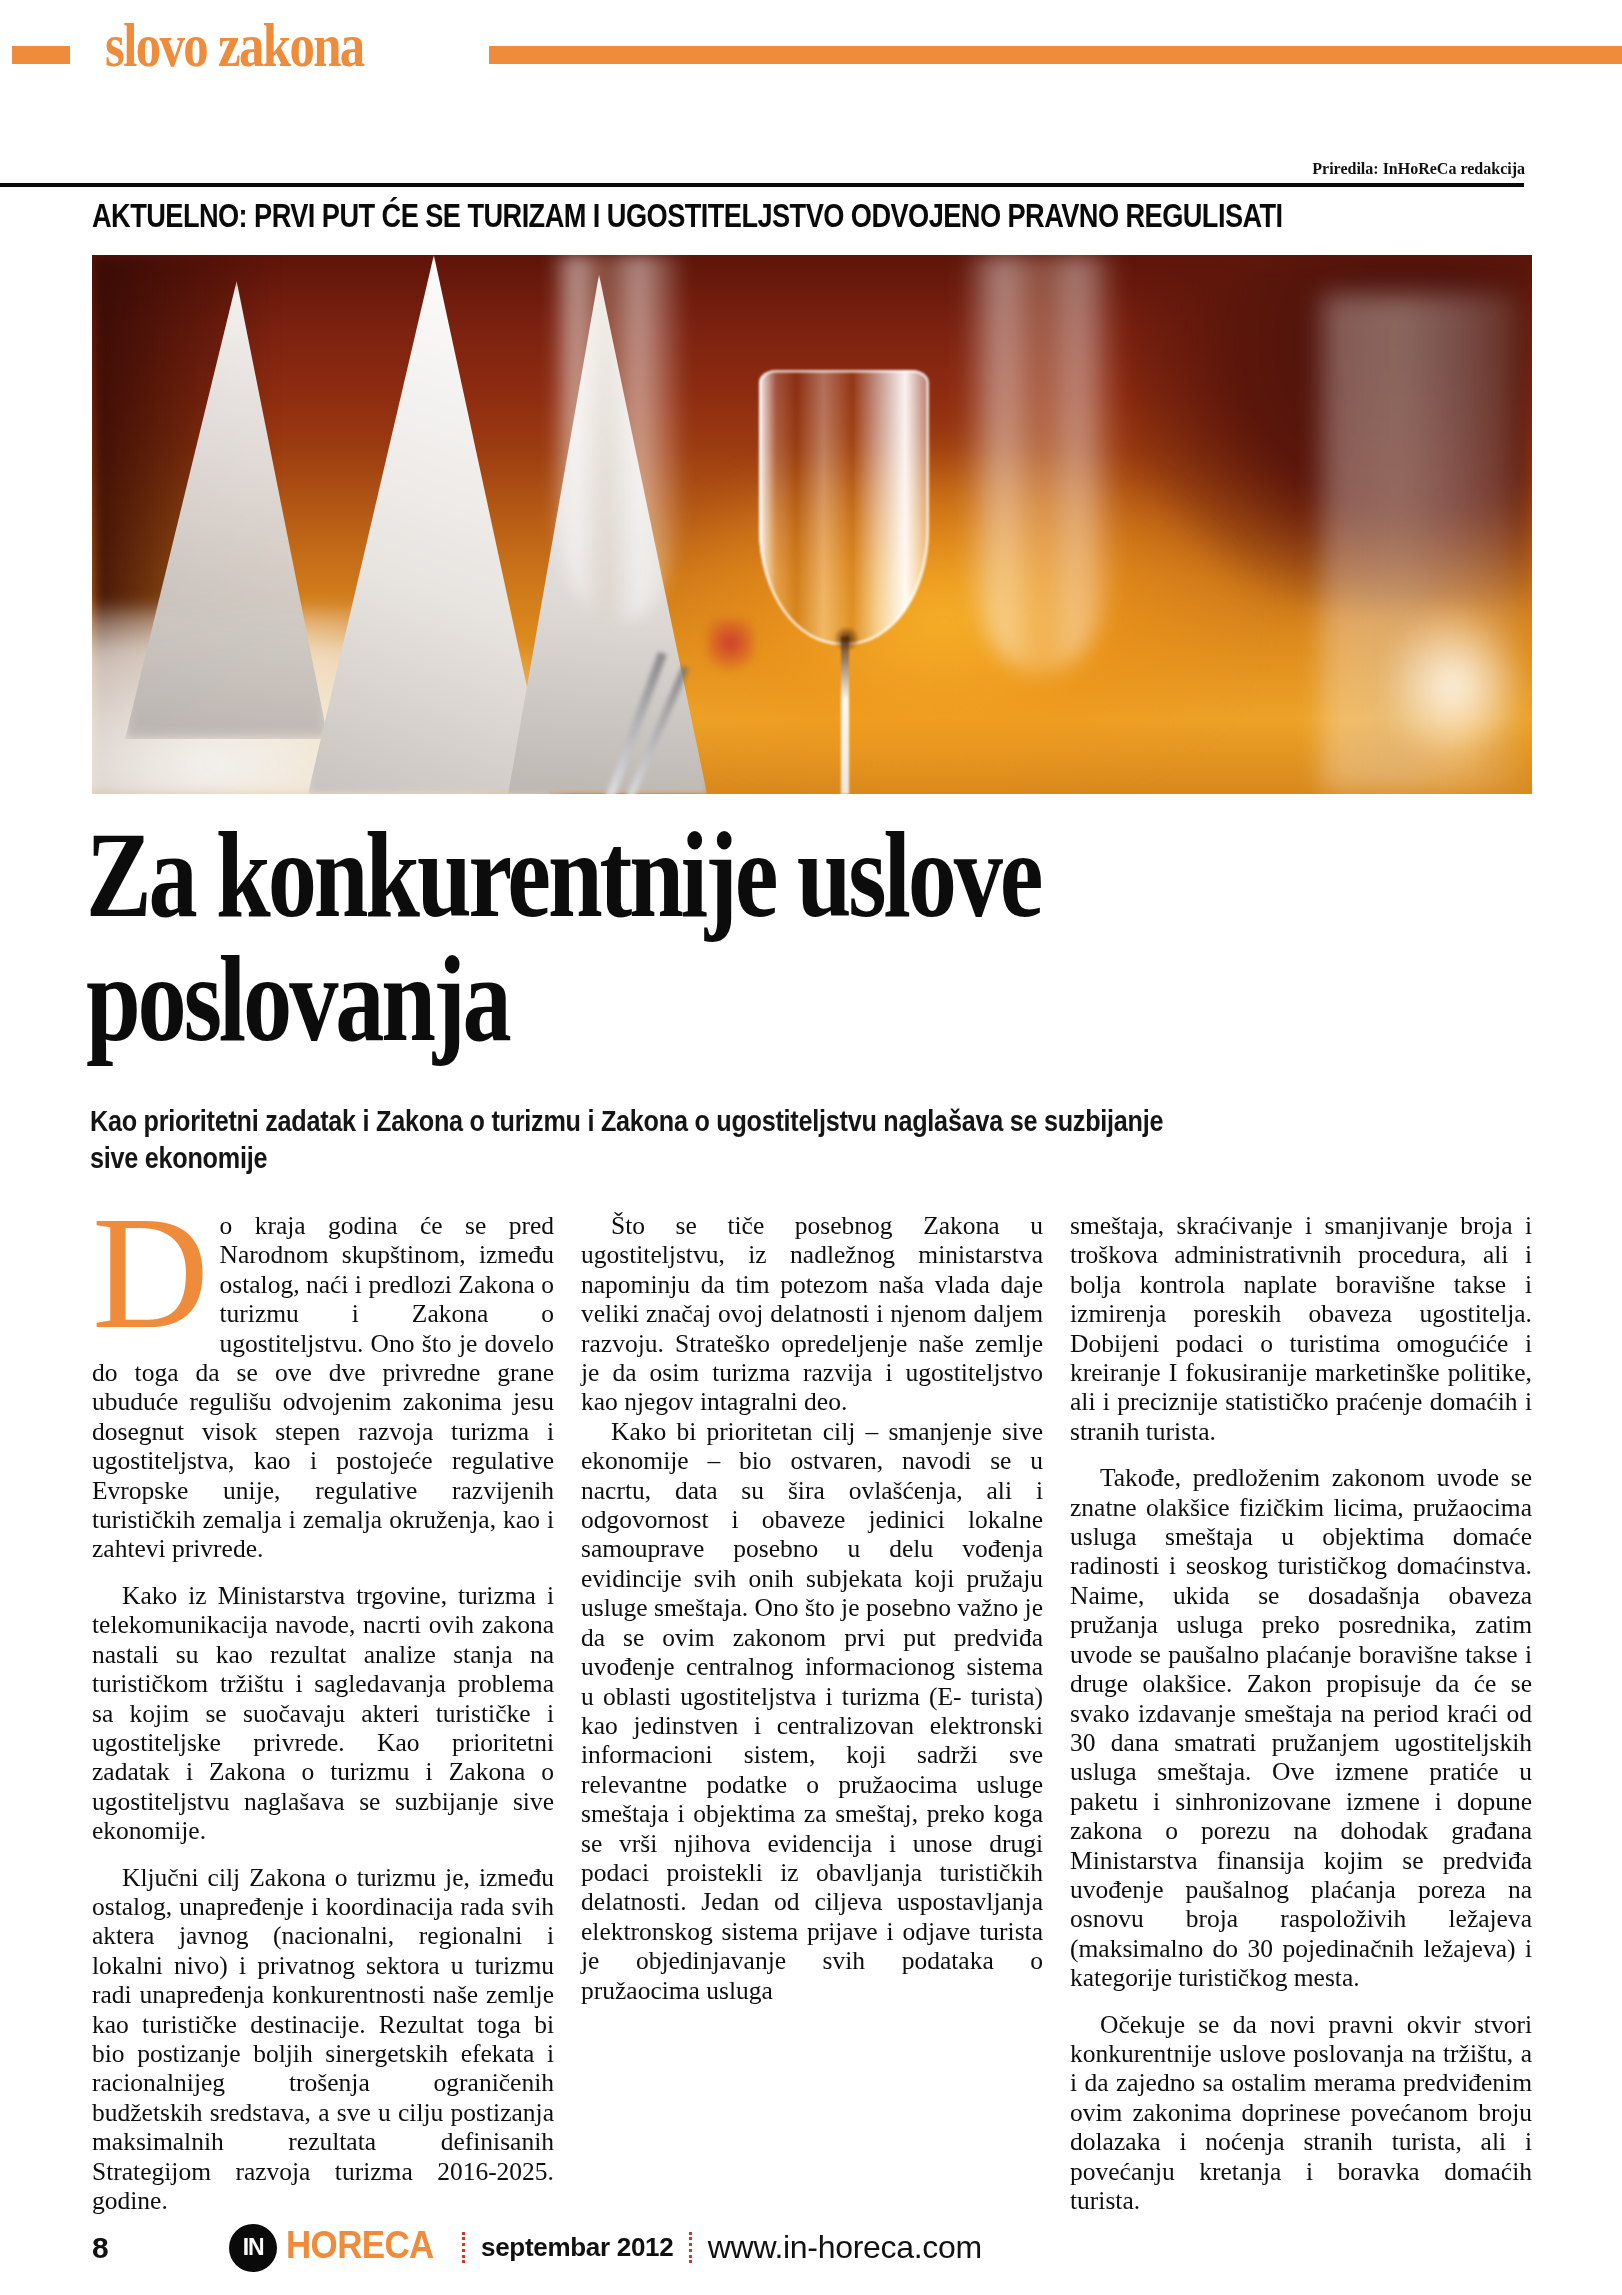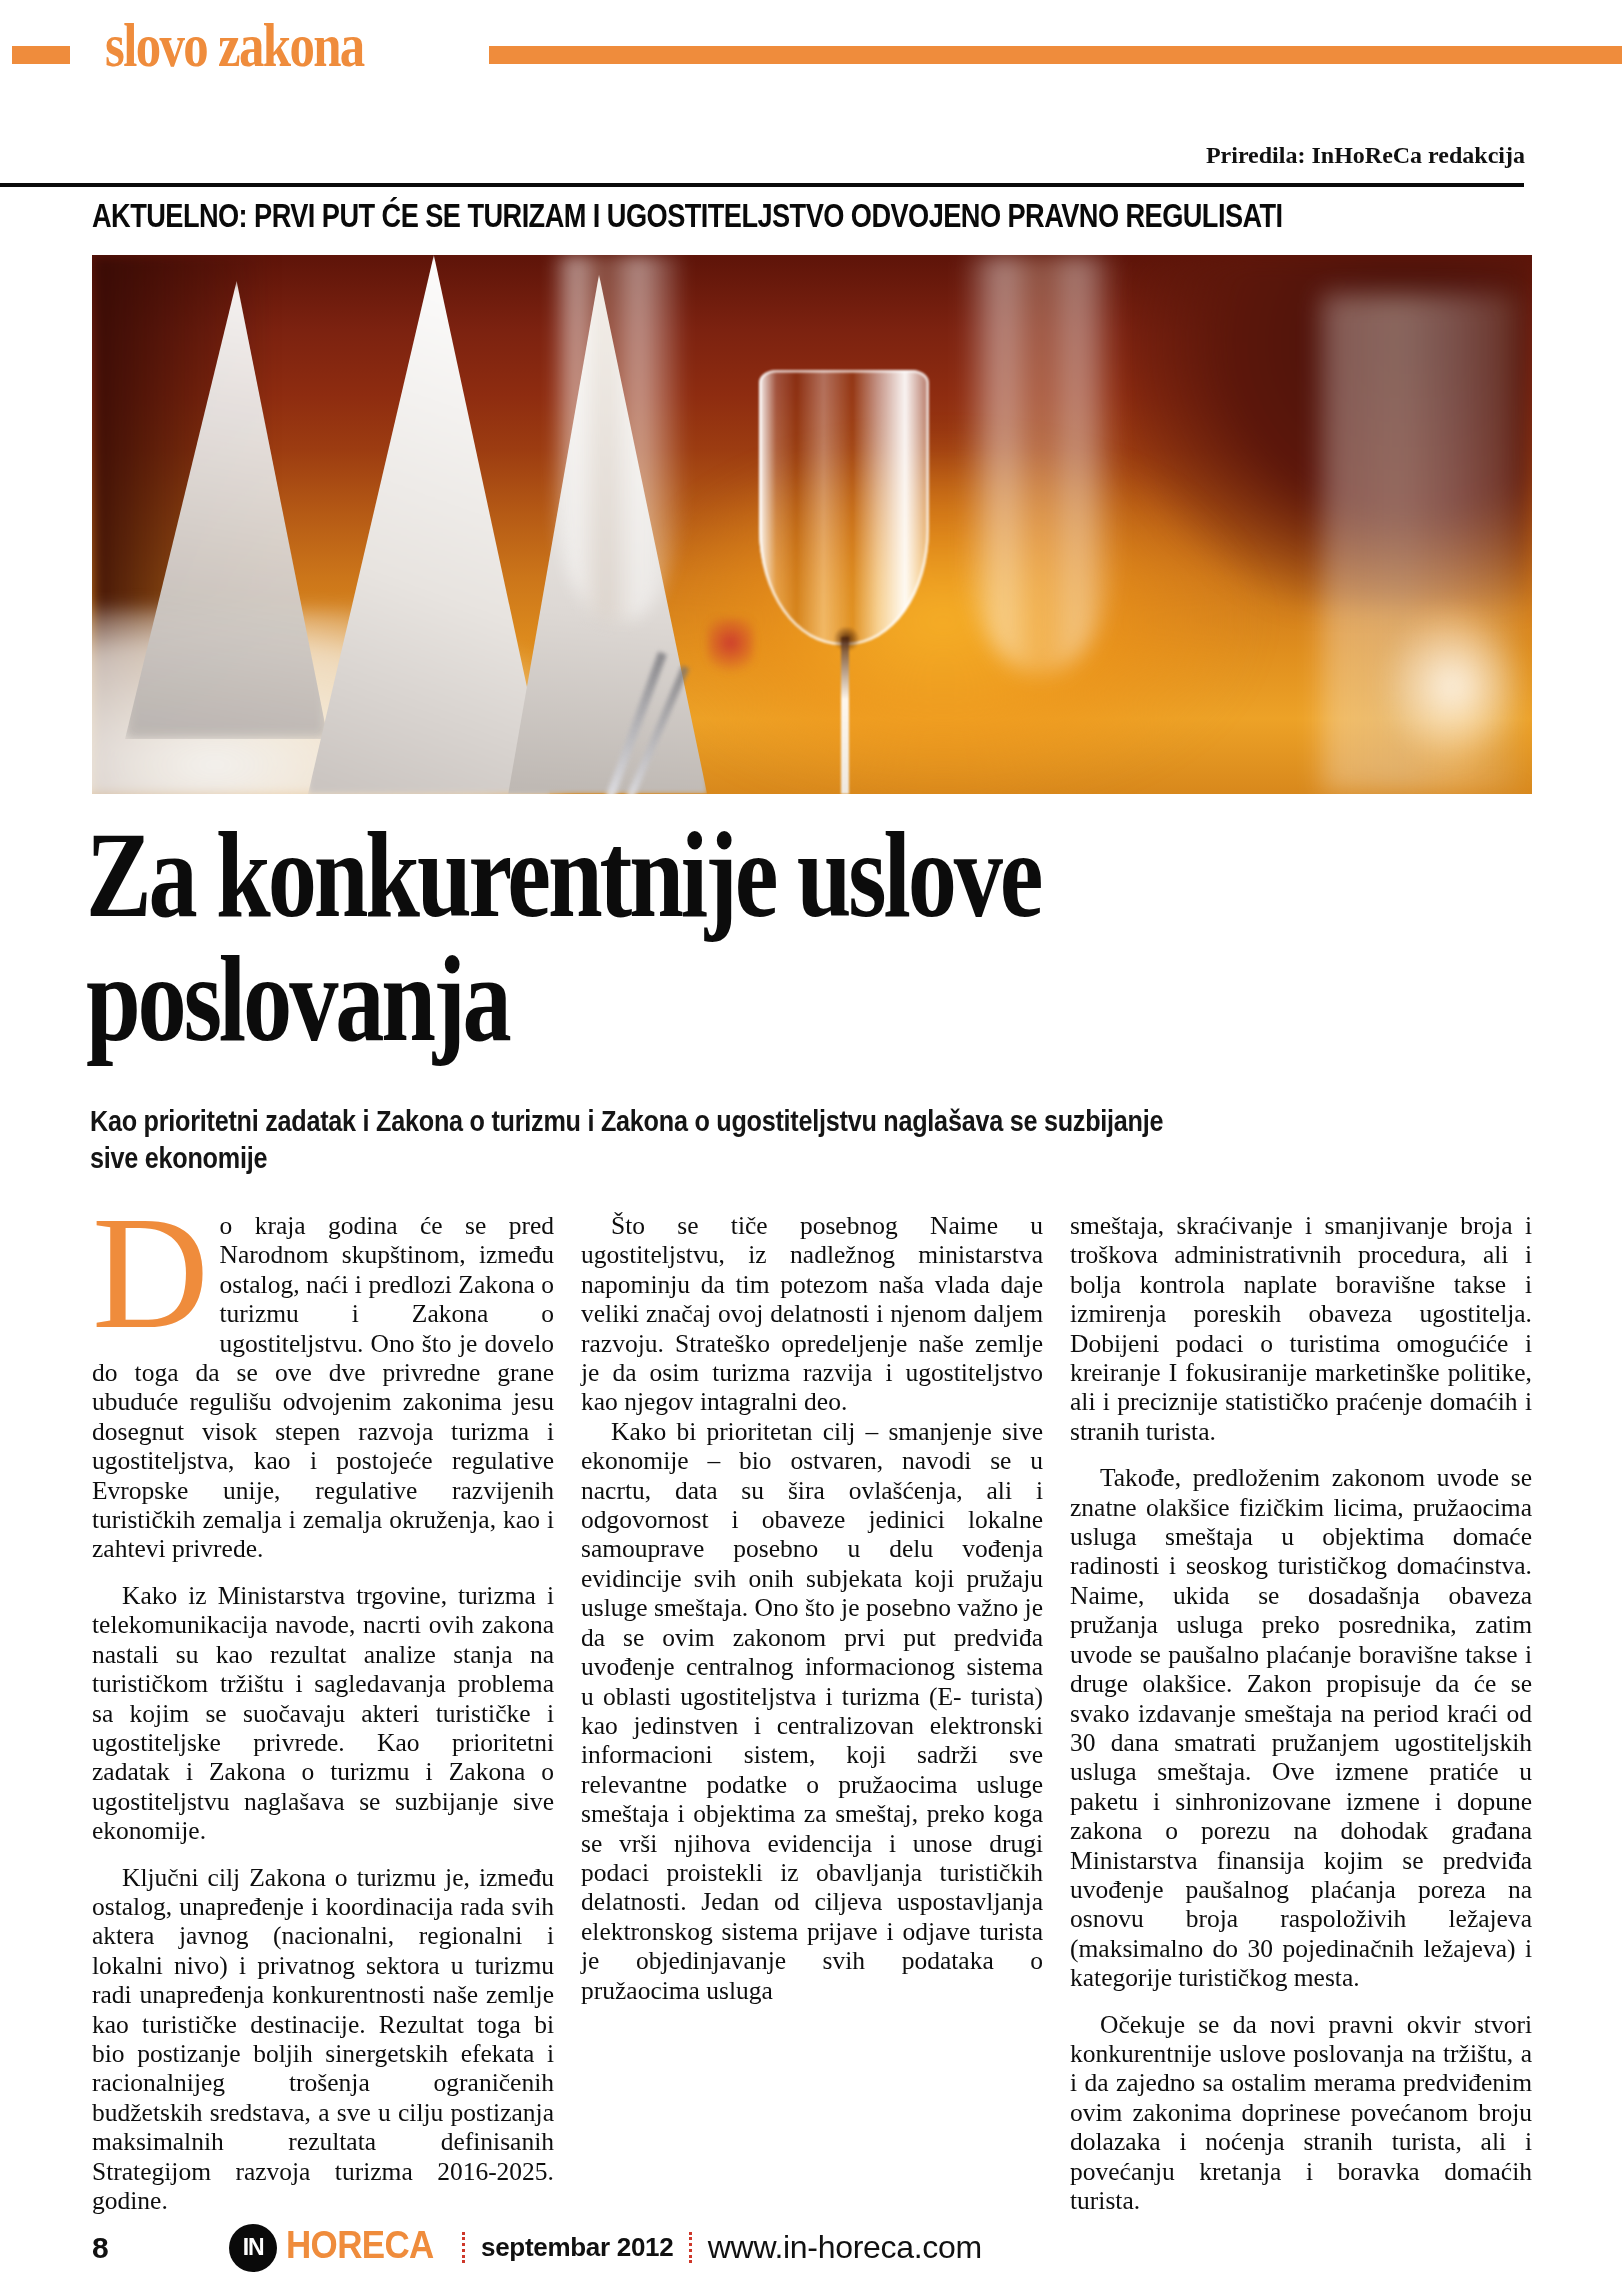--- a/index.html
+++ b/index.html
@@ -9,22 +9,22 @@
   }
   
   .dash-left{position:absolute;left:11.8px;top:46px;width:58px;height:18.3px;background:#EF8C3C;}
   .bar-right{position:absolute;left:489px;right:0;top:46px;height:18.3px;background:#EF8C3C;}
   .section-label{
     position:absolute;left:105px;top:14.4px;color:#EF8C3C;
     font-family:"Liberation Serif",serif;font-weight:bold;font-size:62px;line-height:63px;
     letter-spacing:-2px;transform:scaleX(0.82);transform-origin:left top;white-space:nowrap;
   }
   .credit{
-    position:absolute;right:98px;top:142px;font-family:"Liberation Serif",serif;
-    font-weight:bold;font-size:24px;letter-spacing:0;text-align:right;
+    position:absolute;right:98px;top:160px;font-family:"Liberation Serif",serif;
+    font-weight:bold;font-size:16px;letter-spacing:0;text-align:right;
   }
   .top-rule{position:absolute;left:0;right:99px;top:183px;height:3.9px;background:#0a0a0a;}
   .kicker{
     position:absolute;left:92px;top:196px;font-family:"Liberation Sans",sans-serif;
     font-weight:bold;font-size:34px;letter-spacing:-0.7px;white-space:nowrap;
     transform:scaleX(0.80);transform-origin:left top;color:#0a0a0a;
   }
   
   .photo{position:absolute;left:92px;top:255px;width:1440px;height:539px;overflow:hidden;background:#7a2312;}
   .photo *{position:absolute;}
@@ -148,21 +148,21 @@
     <span>sive ekonomije</span>
   </div>
 
   <div class="columns">
     <div class="col">
       <p class="body-p"><span class="dropcap">D</span><span>o kraja godina će se pred Narodnom skupštinom, između ostalog, naći i predlozi Zakona o turizmu i Zakona o ugostiteljstvu. Ono što je dovelo do toga da se ove dve privredne grane ubuduće regulišu odvojenim zakonima jesu dosegnut visok stepen razvoja turizma i ugostiteljstva, kao i postojeće regulative Evropske unije, regulative razvijenih turističkih zemalja i zemalja okruženja, kao i zahtevi privrede.</span></p>
       <p class="body-p gap indent">Kako iz Ministarstva trgovine, turizma i telekomunikacija navode, nacrti ovih zakona nastali su kao rezultat analize stanja na turističkom tržištu i sagledavanja problema sa kojim se suočavaju akteri turističke i ugostiteljske privrede. Kao prioritetni zadatak i Zakona o turizmu i Zakona o ugostiteljstvu naglašava se suzbijanje sive ekonomije.</p>
       <p class="body-p gap indent">Ključni cilj Zakona o turizmu je, između ostalog, unapređenje i koordinacija rada svih aktera javnog (nacionalni, regionalni i lokalni nivo) i privatnog sektora u turizmu radi unapređenja konkurentnosti naše zemlje kao turističke destinacije. Rezultat toga bi bio postizanje boljih sinergetskih efekata i racionalnijeg trošenja ograničenih budžetskih sredstava, a sve u cilju postizanja maksimalnih rezultata definisanih Strategijom razvoja turizma 2016-2025. godine.</p>
     </div>
     <div class="col">
-      <p class="body-p indent">Što se tiče posebnog Naime u ugostiteljstvu, iz nadležnog ministarstva napominju da tim potezom naša vlada daje veliki značaj ovoj delatnosti i njenom daljem razvoju. Strateško opredeljenje naše zemlje je da osim turizma razvija i ugostiteljstvo kao njegov intagralni deo.</p>
+      <p class="body-p indent">Što se tiče posebnog Zakona u ugostiteljstvu, iz nadležnog ministarstva napominju da tim potezom naša vlada daje veliki značaj ovoj delatnosti i njenom daljem razvoju. Strateško opredeljenje naše zemlje je da osim turizma razvija i ugostiteljstvo kao njegov intagralni deo.</p>
       <p class="body-p indent">Kako bi prioritetan cilj – smanjenje sive ekonomije – bio ostvaren, navodi se u nacrtu, data su šira ovlašćenja, ali i odgovornost i obaveze jedinici lokalne samouprave posebno u delu vođenja evidincije svih onih subjekata koji pružaju usluge smeštaja. Ono što je posebno važno je da se ovim zakonom prvi put predviđa uvođenje centralnog informacionog sistema u oblasti ugostiteljstva i turizma (E- turista) kao jedinstven i centralizovan elektronski informacioni sistem, koji sadrži sve relevantne podatke o pružaocima usluge smeštaja i objektima za smeštaj, preko koga se vrši njihova evidencija i unose drugi podaci proistekli iz obavljanja turističkih delatnosti. Jedan od ciljeva uspostavljanja elektronskog sistema prijave i odjave turista je objedinjavanje svih podataka o pružaocima usluga</p>
     </div>
     <div class="col">
       <p class="body-p">smeštaja, skraćivanje i smanjivanje broja i troškova administrativnih procedura, ali i bolja kontrola naplate boravišne takse i izmirenja poreskih obaveza ugostitelja. Dobijeni podaci o turistima omogućiće i kreiranje I fokusiranije marketinške politike, ali i preciznije statističko praćenje domaćih i stranih turista.</p>
       <p class="body-p gap indent">Takođe, predloženim zakonom uvode se znatne olakšice fizičkim licima, pružaocima usluga smeštaja u objektima domaće radinosti i seoskog turističkog domaćinstva. Naime, ukida se dosadašnja obaveza pružanja usluga preko posrednika, zatim uvode se paušalno plaćanje boravišne takse i druge olakšice. Zakon propisuje da će se svako izdavanje smeštaja na period kraći od 30 dana smatrati pružanjem ugostiteljskih usluga smeštaja. Ove izmene pratiće u paketu i sinhronizovane izmene i dopune zakona o porezu na dohodak građana Ministarstva finansija kojim se predviđa uvođenje paušalnog plaćanja poreza na osnovu broja raspoloživih ležajeva (maksimalno do 30 pojedinačnih ležajeva) i kategorije turističkog mesta.</p>
       <p class="body-p gap indent">Očekuje se da novi pravni okvir stvori konkurentnije uslove poslovanja na tržištu, a i da zajedno sa ostalim merama predviđenim ovim zakonima doprinese povećanom broju dolazaka i noćenja stranih turista, ali i povećanju kretanja i boravka domaćih turista.</p>
     </div>
   </div>
 
   <div class="footer">

